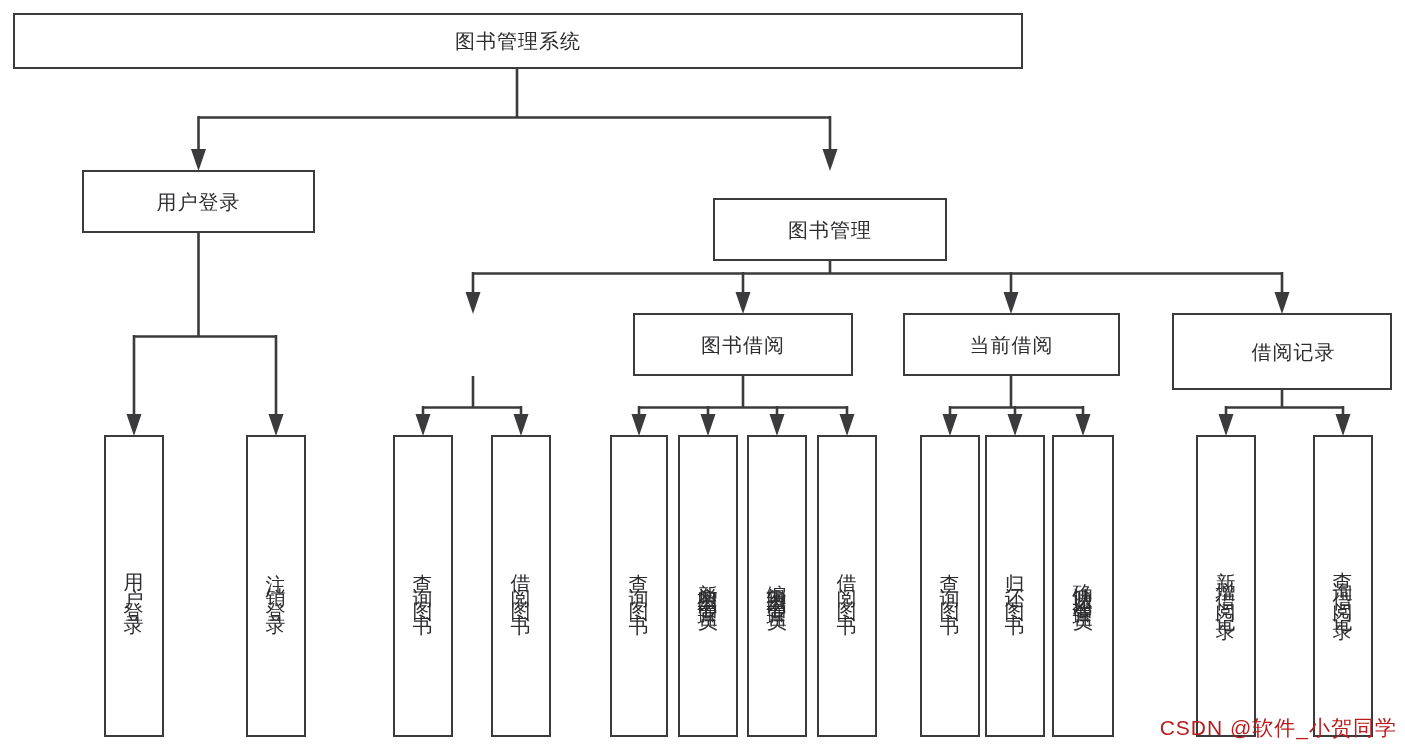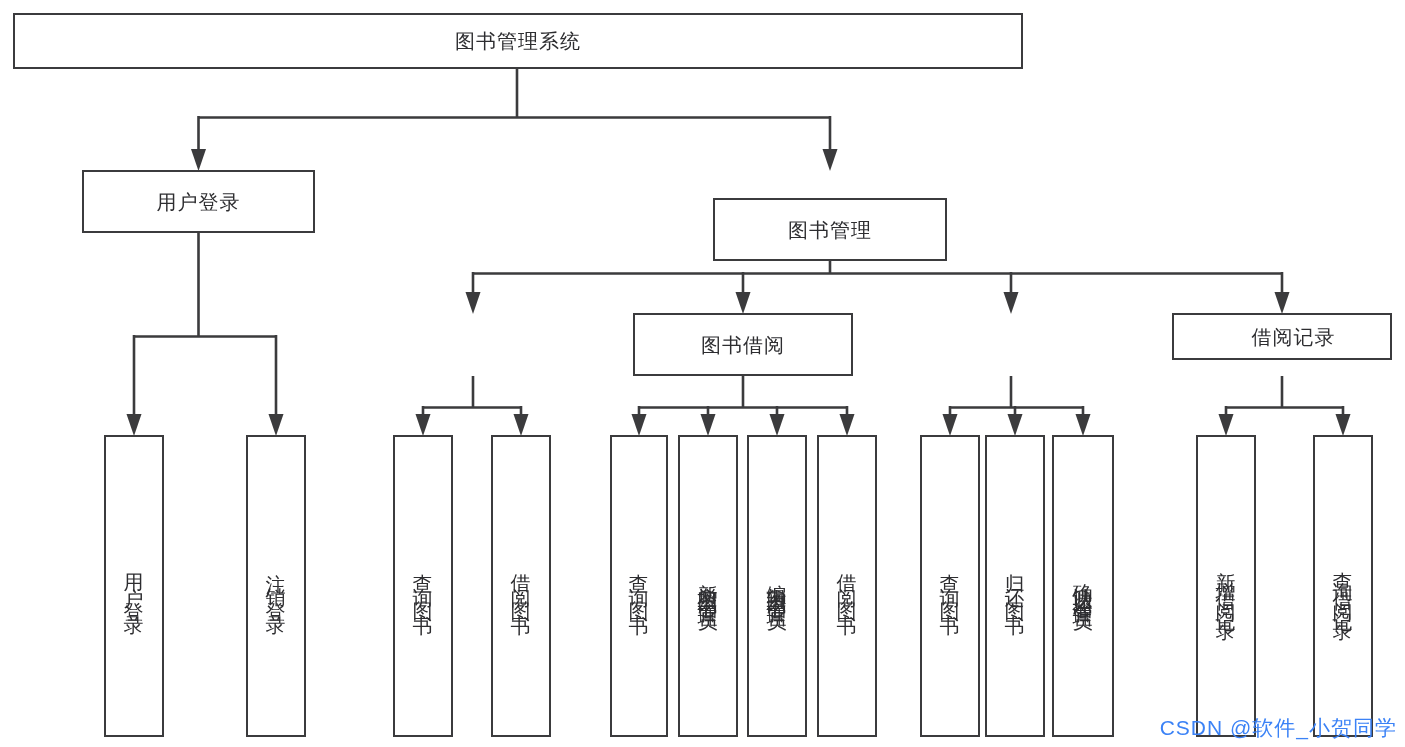--- a/index.html
+++ b/index.html
@@ -31,21 +31,21 @@
     line-height:1;
     white-space:nowrap;
   }
   .ls-a{letter-spacing:14px;}  
   .ls-b{letter-spacing:10px;}  
   .ls-c{letter-spacing:4px;}   
   #watermark{
     position:absolute;
     right:8px;bottom:5px;
     font-size:21px;
-    color:#3b82f6;
+    color:#b91c1c;
     letter-spacing:1px;
     z-index:5;
     white-space:nowrap;
   }
 </style>
 </head>
 <body>
 
 <div id="canvas">
 
@@ -103,21 +103,24 @@
   <div class="node" style="left:82px;top:170px;width:233px;height:63px;">
     <span>用户登录</span>
   </div>
   <div class="node" style="left:713px;top:170px;width:234px;height:63px;margin-top:28px;">
     <span>图书管理</span>
   </div>
 
   <div class="node" style="left:633px;top:313px;width:220px;height:63px;justify-content:center;">
     <span>图书借阅</span>
   </div>
-  <div class="node" style="left:1172px;top:313px;width:220px;height:47px;padding-left:23px;">
+  <div class="node" style="left:903px;top:313px;width:217px;height:63px;">
+    <span>当前借阅</span>
+  </div>
+  <div class="node" style="left:1172px;top:313px;width:220px;height:77px;padding-left:23px;">
     <span>借阅记录</span>
   </div>
 
   <div class="node leaf" style="left:104px;top:435px;width:60px;height:302px;">
     <span class="vtext ls-a">用户登录</span>
   </div>
   <div class="node leaf" style="left:246px;top:435px;width:60px;height:302px;">
     <span class="vtext ls-a">注销登录</span>
   </div>
 

